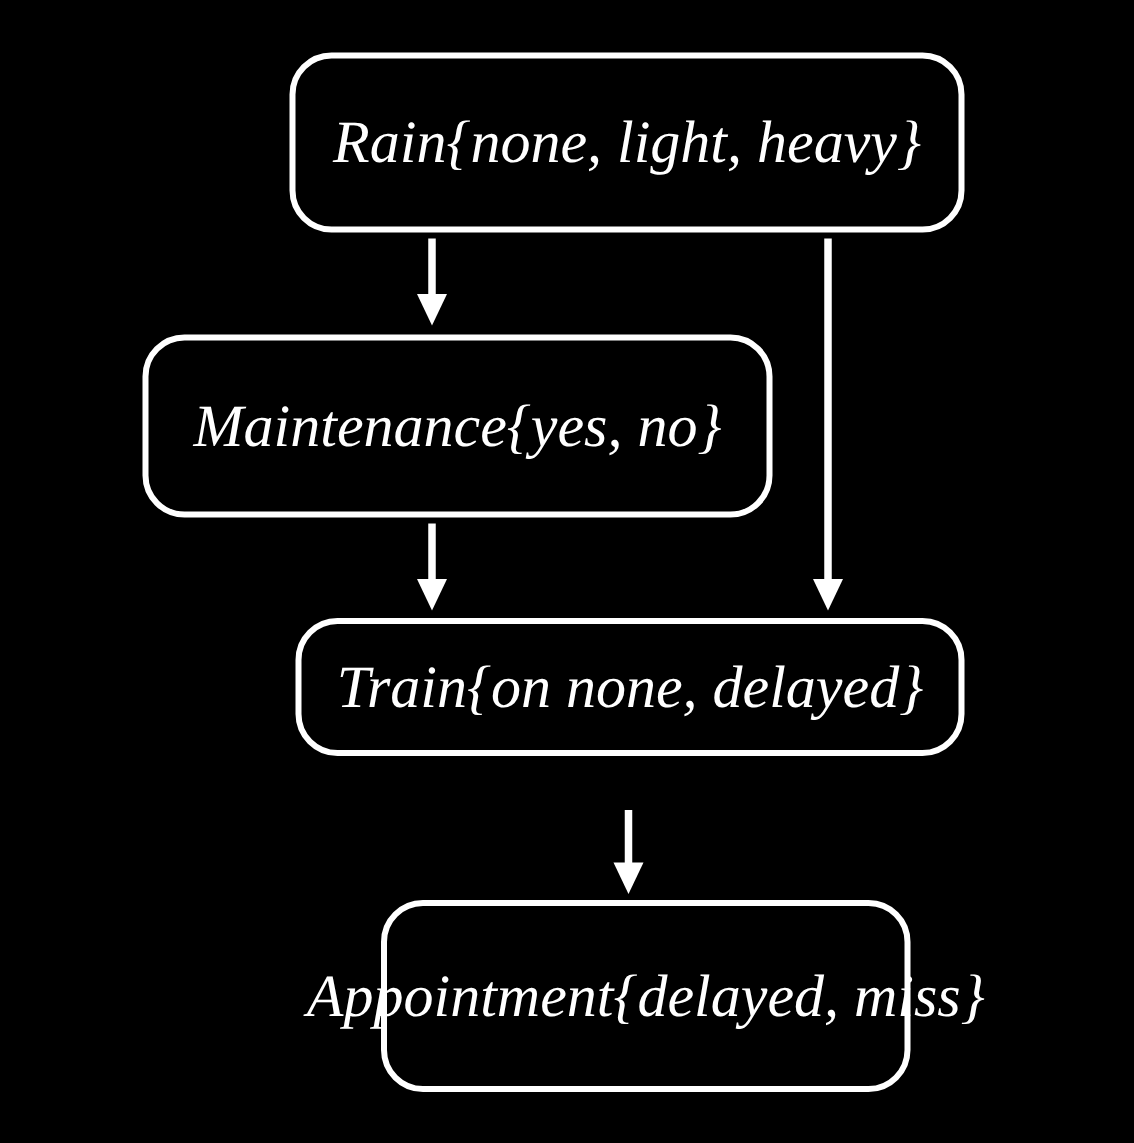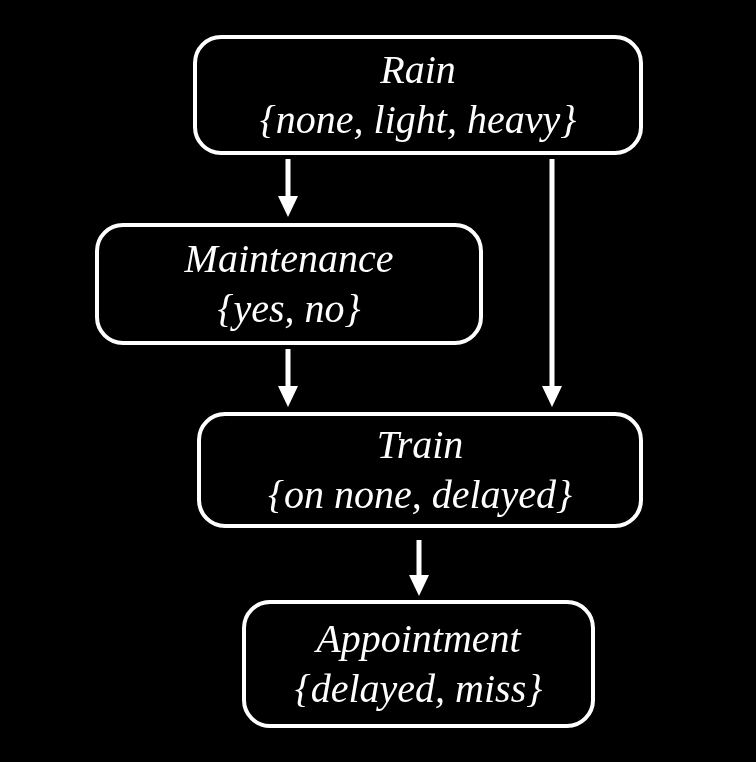--- a/index.html
+++ b/index.html
@@ -23,33 +23,33 @@
     height: 762px;
   }
   .node {
     position: absolute;
     box-sizing: border-box;
     border: 4.5px solid #ffffff;
     border-radius: 28px;
     background: #000000;
     color: #ffffff;
     display: flex;
-    flex-direction: column;
+    flex-direction: row;
     align-items: center;
     justify-content: center;
     text-align: center;
     font-style: italic;
     font-size: 40px;
     line-height: 50px;
     white-space: nowrap;
   }
   .node-rain        { left: 193px; top: 35px;  width: 450px; height: 120px; }
-  .node-maintenance { left: 95px;  top: 223px; width: 388px; height: 122px; }
-  .node-train       { left: 197px; top: 412px; width: 446px; height: 116px; }
-  .node-appointment { left: 242px; top: 600px; width: 353px; height: 128px; }
+  .node-maintenance { left: 95px;  top: 223px; width: 420px; height: 122px; }
+  .node-train       { left: 197px; top: 412px; width: 446px; height: 92px; }
+  .node-appointment { left: 254px; top: 600px; width: 353px; height: 128px; }
   .edge-line {
     stroke: #ffffff;
     stroke-width: 5;
   }
   .edge-head {
     fill: #ffffff;
     stroke: none;
   }
 </style>
 </head>

